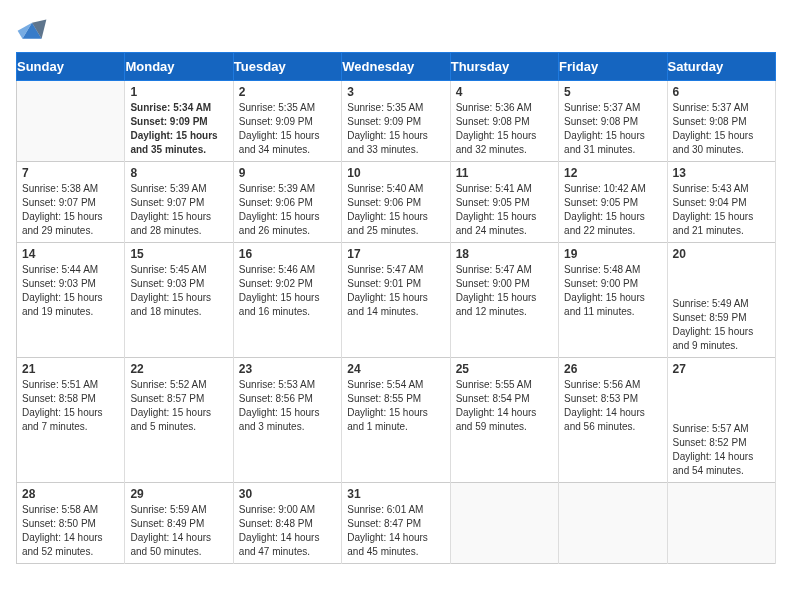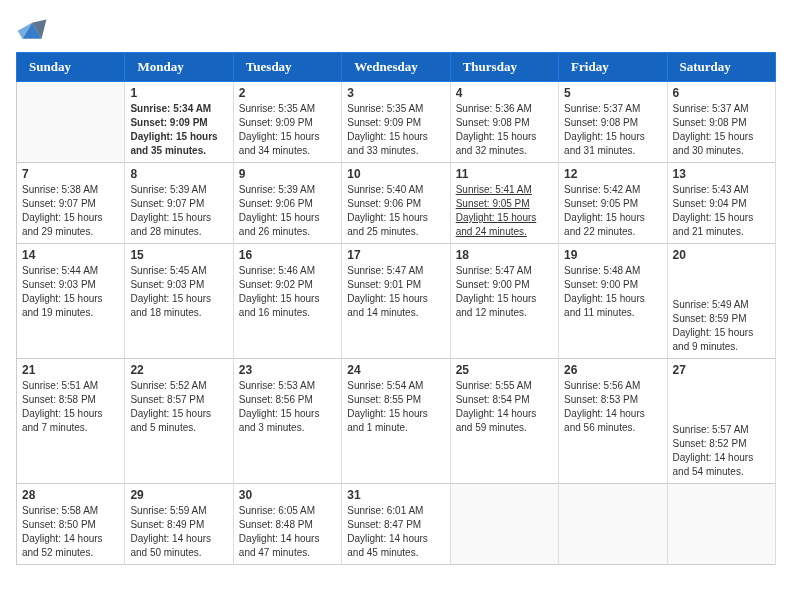--- a/index.html
+++ b/index.html
@@ -34,24 +34,23 @@
       border-collapse: collapse;
       border: 1px solid #ccc;
     }
     .calendar thead tr {
       background-color: #1565c0;
     }
     .calendar thead th {
       color: #fff;
       font-size: 13px;
       font-weight: bold;
-      padding: 6px 12px;
+      padding: 6px 0;
       text-align: left;
       border: 1px solid #1e7ae0;
-      font-family: Liberation Serif, serif;
     }
     .calendar tbody tr {
       border-bottom: 1px solid #ccc;
     }
     .calendar tbody td {
       vertical-align: top;
       padding: 4px 5px;
       border-right: 1px solid #ddd;
       font-size: 10.5px;
       color: #333;
@@ -192,28 +191,28 @@
         </td>
         <td>
           <span class="day-num">10</span>
           <div class="day-detail" style="white-space: pre-line;">Sunrise: 5:40 AM
 Sunset: 9:06 PM
 Daylight: 15 hours
 and 25 minutes.</div>
         </td>
         <td>
           <span class="day-num">11</span>
-          <div class="day-detail" style="white-space: pre-line; text-decoration: underline;">Sunrise: 5:41 AM
+          <div class="day-detail" style="white-space: pre-line;">Sunrise: 5:41 AM
 Sunset: 9:05 PM
 Daylight: 15 hours
 and 24 minutes.</div>
         </td>
         <td>
           <span class="day-num">12</span>
-          <div class="day-detail" style="white-space: pre-line;">Sunrise: 5:42 AM
+          <div class="day-detail" style="white-space: pre-line;">Sunrise: 10:42 AM
 Sunset: 9:05 PM
 Daylight: 15 hours
 and 22 minutes.</div>
         </td>
         <td>
           <span class="day-num">13</span>
           <div class="day-detail" style="white-space: pre-line;">Sunrise: 5:43 AM
 Sunset: 9:04 PM
 Daylight: 15 hours
 and 21 minutes.</div>
@@ -331,21 +330,21 @@
         </td>
         <td>
           <span class="day-num">29</span>
           <div class="day-detail" style="white-space: pre-line;">Sunrise: 5:59 AM
 Sunset: 8:49 PM
 Daylight: 14 hours
 and 50 minutes.</div>
         </td>
         <td>
           <span class="day-num">30</span>
-          <div class="day-detail" style="white-space: pre-line;">Sunrise: 6:05 AM
+          <div class="day-detail" style="white-space: pre-line;">Sunrise: 9:00 AM
 Sunset: 8:48 PM
 Daylight: 14 hours
 and 47 minutes.</div>
         </td>
         <td>
           <span class="day-num">31</span>
           <div class="day-detail" style="white-space: pre-line;">Sunrise: 6:01 AM
 Sunset: 8:47 PM
 Daylight: 14 hours
 and 45 minutes.</div>

